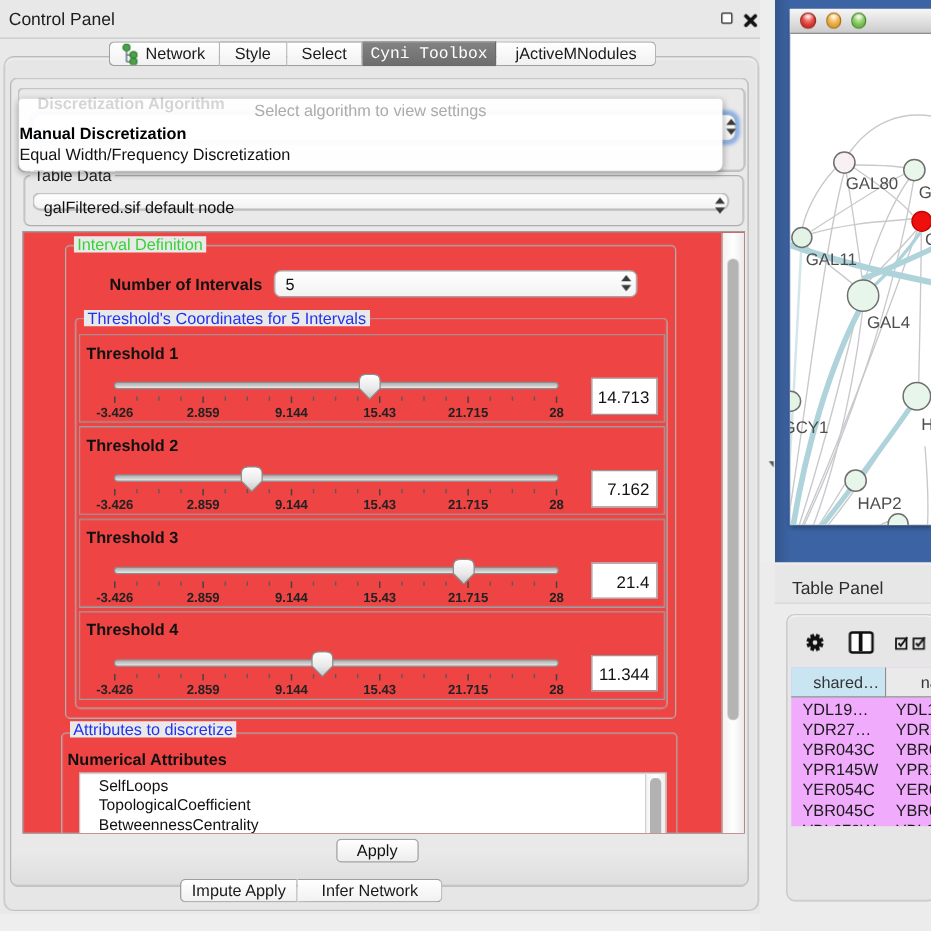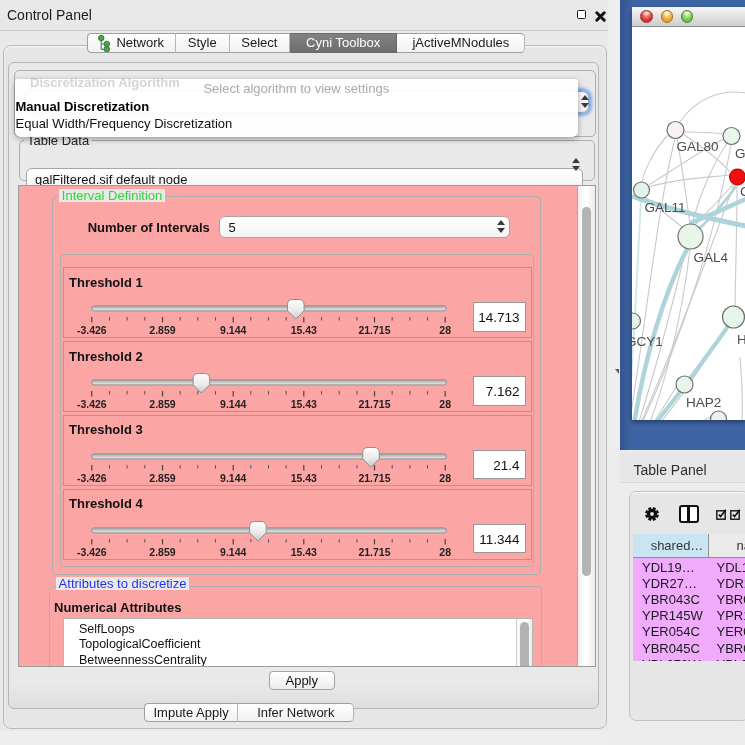--- a/index.html
+++ b/index.html
@@ -2,21 +2,21 @@
 <html><head><meta charset="utf-8">
 <style>
 html,body{margin:0;padding:0;}
 body{width:745px;height:745px;background:#eeeeee;font-family:"Liberation Sans",sans-serif;overflow:hidden;position:relative;}
 div,svg{transform:translateZ(0);}
 .abs{position:absolute;}
 .seg{display:flex;position:absolute;font-size:13px;color:#1a1a1a;}
 .seg .s{background:linear-gradient(#ffffff,#f1f1f1);border-top:1px solid #9f9f9f;border-bottom:1px solid #9f9f9f;border-right:1px solid #b5b5b5;display:flex;align-items:center;justify-content:center;box-sizing:border-box;}
 .seg .s.first{border-left:1px solid #9f9f9f;border-radius:4.5px 0 0 4.5px;}
 .seg .s.last{border-radius:0 4.5px 4.5px 0;}
-.seg .s.sel{background:linear-gradient(#828282,#6d6d6d);color:#ffffff;border-color:#6a6a6a;}
+.seg .s.sel{background:linear-gradient(#828282,#6d6d6d);color:#ffffff;border-color:#6a6a6a;font-family:Liberation Mono, monospace;}
 .grp{position:absolute;border:1px solid #aeaeae;border-radius:5px;box-sizing:border-box;}
 .gtitle{position:absolute;font-size:13px;line-height:13px;background:#e9e9e9;padding:0 3px;white-space:nowrap;}
 .combo{position:absolute;background:linear-gradient(#ffffff,#f3f3f3);border:1px solid #a6a6a6;border-radius:6px;box-sizing:border-box;font-size:13px;color:#111;}
 .combo .ctext{position:absolute;left:8px;top:3px;white-space:nowrap;}
 .spin{position:absolute;width:8px;}
 .spin .up{width:0;height:0;border-left:4px solid transparent;border-right:4px solid transparent;border-bottom:5px solid #3a3a3a;margin-bottom:2.5px;}
 .spin .dn{width:0;height:0;border-left:4px solid transparent;border-right:4px solid transparent;border-top:5px solid #3a3a3a;}
 .tbox{position:absolute;border:1px solid #9d9d9d;box-sizing:border-box;}
 .ttitle{position:absolute;left:5px;top:6.5px;font-weight:bold;font-size:13px;color:#111;}
 .vfield{position:absolute;background:#ffffff;border:1px solid #989898;box-sizing:border-box;font-size:13.5px;color:#111;text-align:right;}
@@ -49,39 +49,40 @@
     <div class="up"></div>
     <div class="dn"></div>
   </div>
 <div class="abs" style="left:14.8px;top:78.5px;width:563px;height:58px;background:rgba(255,255,255,0.95);border-radius:3px 3px 6px 6px;box-shadow:0 2px 6px rgba(0,0,0,0.35);z-index:40;"></div>
 <div class="abs" style="left:30px;top:75px;font-size:13px;font-weight:bold;color:rgba(130,130,130,0.33);z-index:41;">Discretization Algorithm</div>
 <div class="abs" style="left:14.8px;top:80.5px;width:563px;text-align:center;font-size:13px;color:#ababab;z-index:41;">Select algorithm to view settings</div>
 <div class="abs" style="left:15.5px;top:98.5px;font-size:13px;font-weight:bold;color:#000;z-index:41;">Manual Discretization</div>
 <div class="abs" style="left:15.5px;top:116px;font-size:13px;color:#111;z-index:41;">Equal Width/Frequency Discretization</div>
 <div class="grp" style="left:18.6px;top:140px;width:576px;height:41px;"></div>
 <div class="gtitle" style="left:24px;top:134px;color:#222;">Table Data</div>
-<div class="combo" style="left:26px;top:168px;width:557px;height:24px;">
+<div class="combo" style="left:26px;top:154px;width:557px;height:14px;">
     <div class="ctext">galFiltered.sif default node</div>
   </div>
 <div class="spin" style="left:572px;top:158px;">
     <div class="up"></div>
     <div class="dn"></div>
   </div>
-<div class="abs" style="left:17.5px;top:185px;width:578.5px;height:481.5px;border:1px solid #9c9c9c;box-sizing:border-box;background:#fca5a5;overflow:hidden;padding-left:40px;" id="sp">
+<div class="abs" style="left:17.5px;top:185px;width:578.5px;height:481.5px;border:1px solid #9c9c9c;box-sizing:border-box;background:#ef4444;overflow:hidden;padding-left:40px;" id="sp">
 <div class="grp" style="left:33.5px;top:9.5px;width:489px;height:379.5px;border-radius:4px;"></div>
 <div class="gtitle" style="left:40.3px;top:3px;color:#35d435;">Interval Definition</div>
 <div class="abs" style="left:69.2px;top:33.5px;font-size:13px;font-weight:bold;color:#111;">Number of Intervals</div>
 <div class="combo" style="left:200.9px;top:30px;width:290.6px;height:21.5px;">
       <div class="ctext">5</div>
     </div>
 <div class="spin" style="left:478.5px;top:34px;">
       <div class="up"></div>
       <div class="dn"></div>
     </div>
 <div class="grp" style="left:41.0px;top:68px;width:474.5px;height:313px;border-radius:4px;"></div>
+<div class="gtitle" style="left:48.5px;top:61.5px;color:#2233ee;">Threshold's Coordinates for 5 Intervals</div>
 <div class="tbox" style="left:44.5px;top:81.19999999999999px;width:468.5px;height:71px;">
 <div class="ttitle">Threshold 1</div>
 <svg width="468.5" height="71" viewBox="0 0 468.5 71" style="position:absolute;left:0;top:0;">
         <defs>
           <linearGradient id="gv" x1="0" y1="0" x2="0" y2="1">
             <stop offset="0" stop-color="#a8a8a8"></stop>
             <stop offset="0.55" stop-color="#cccccc"></stop>
             <stop offset="1" stop-color="#f2f2f2"></stop>
           </linearGradient>
           <linearGradient id="th" x1="0" y1="0" x2="0" y2="1">

